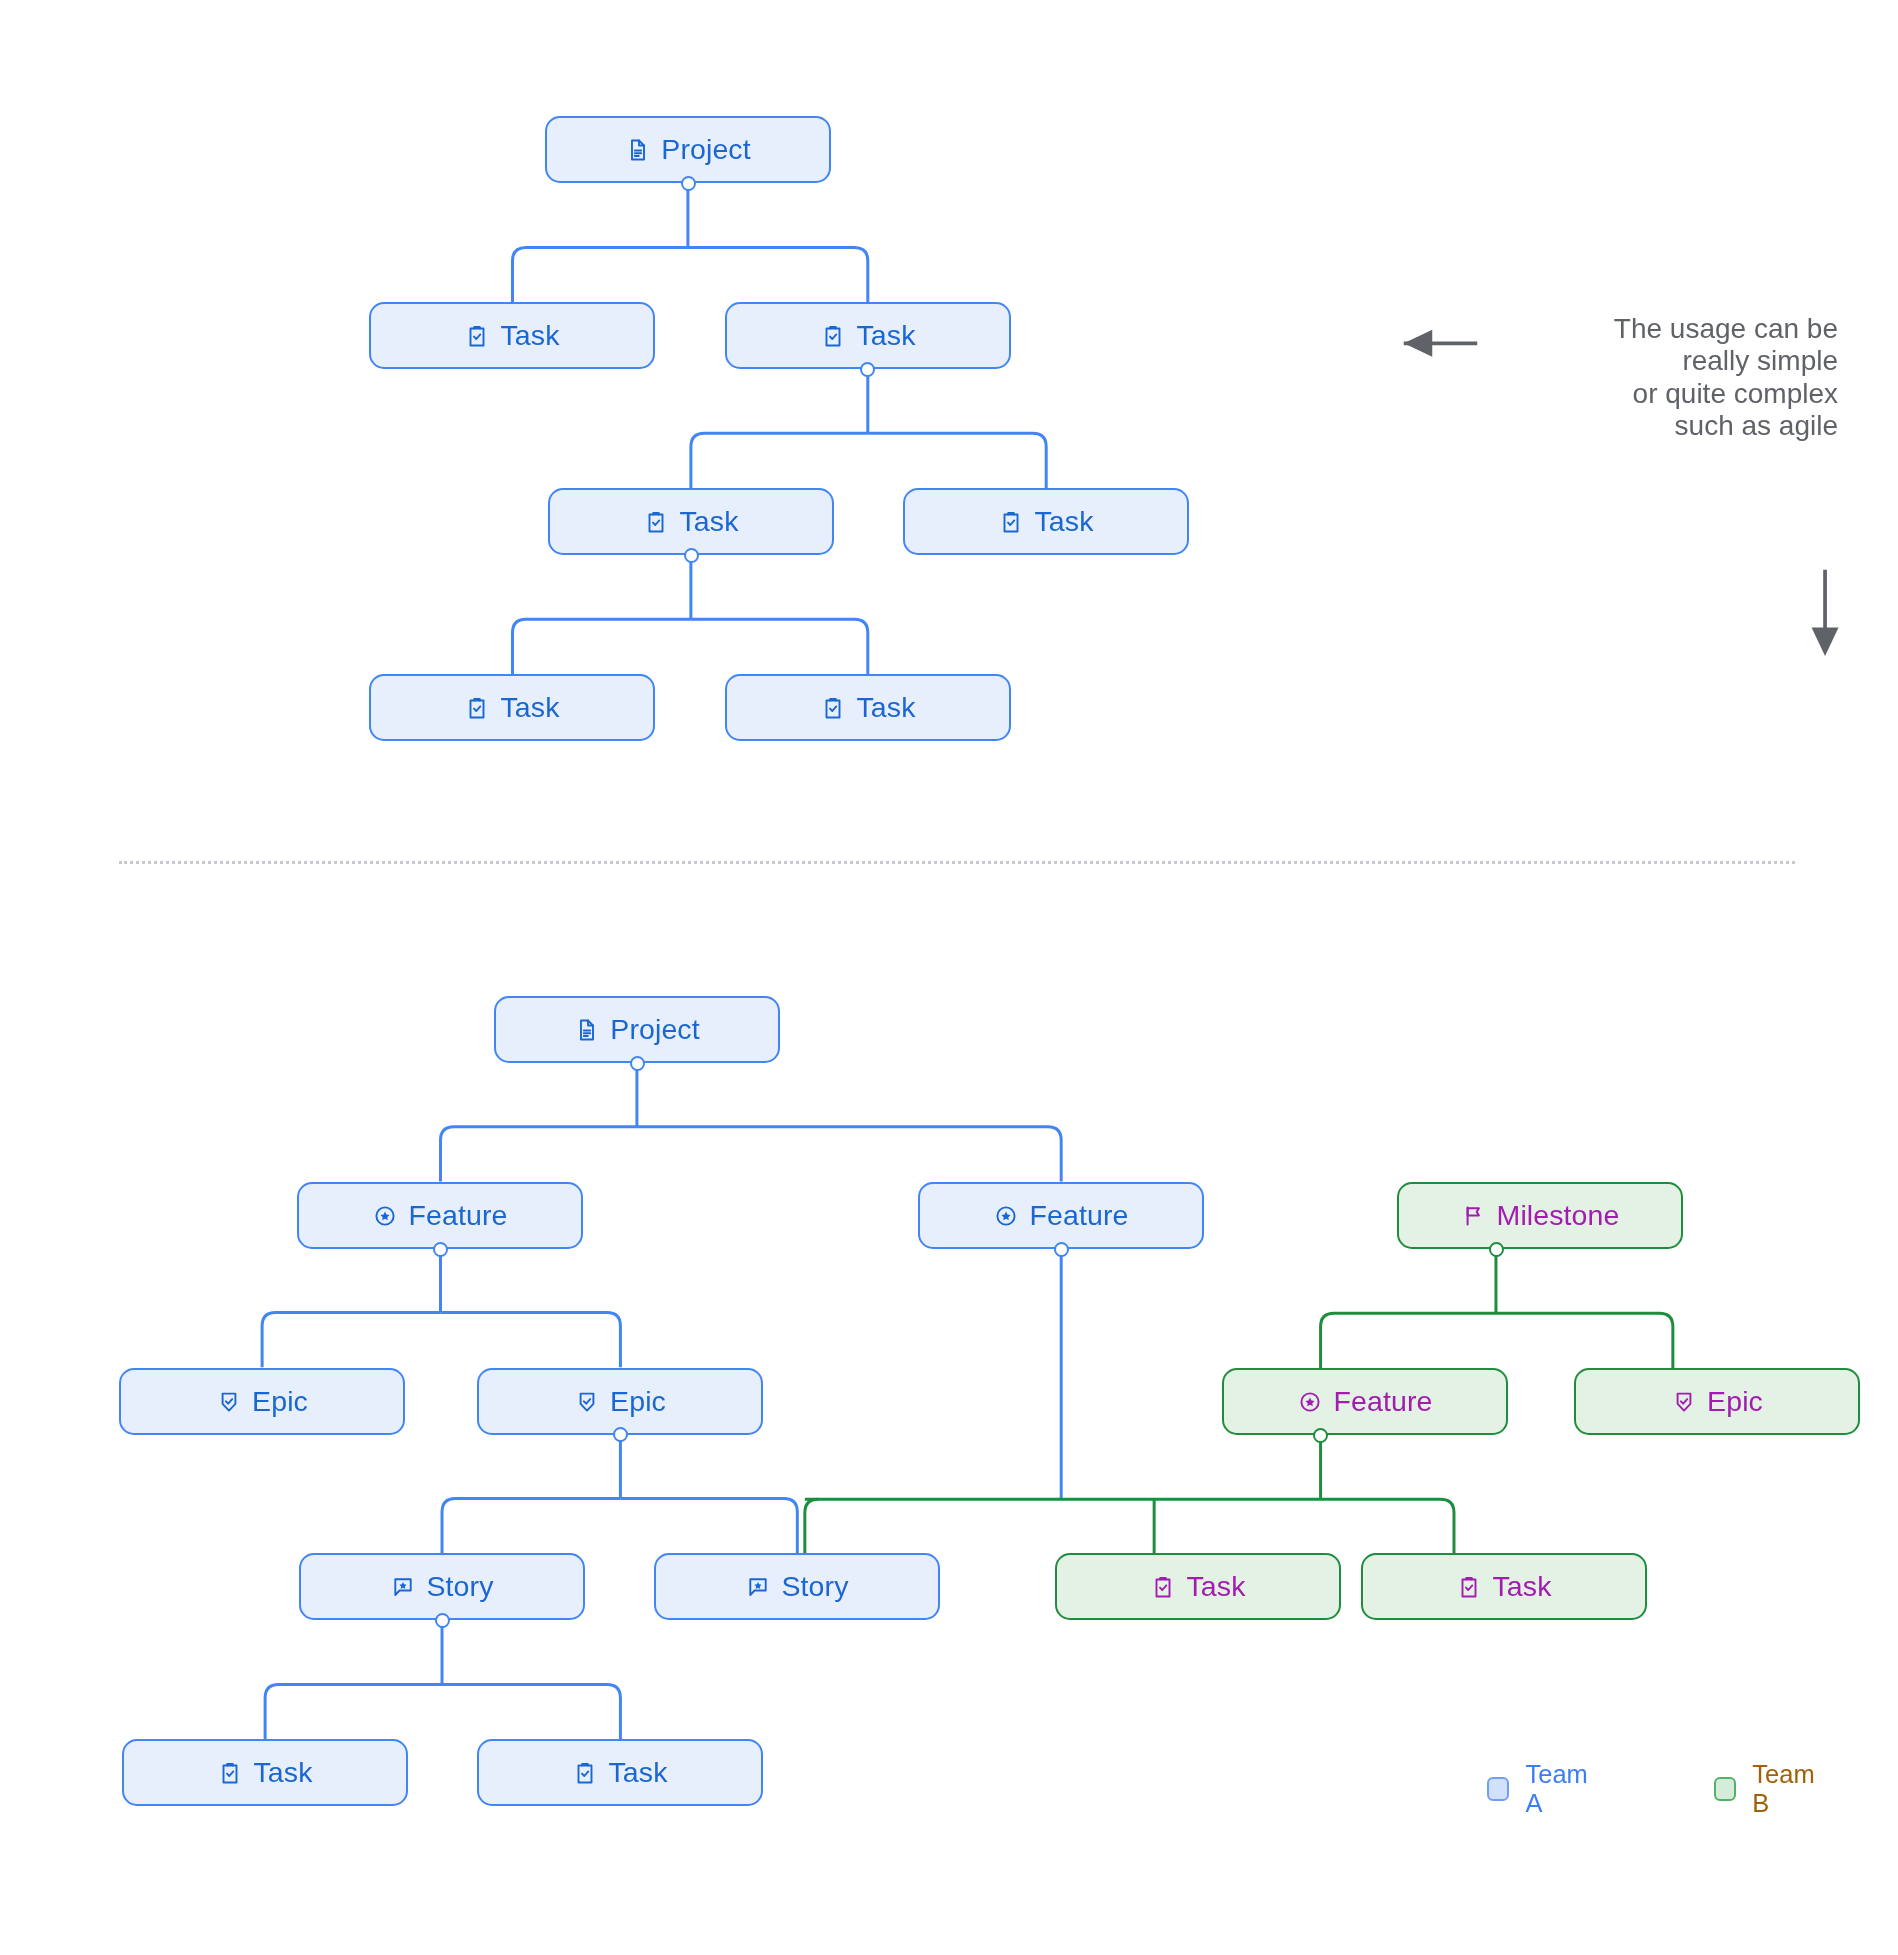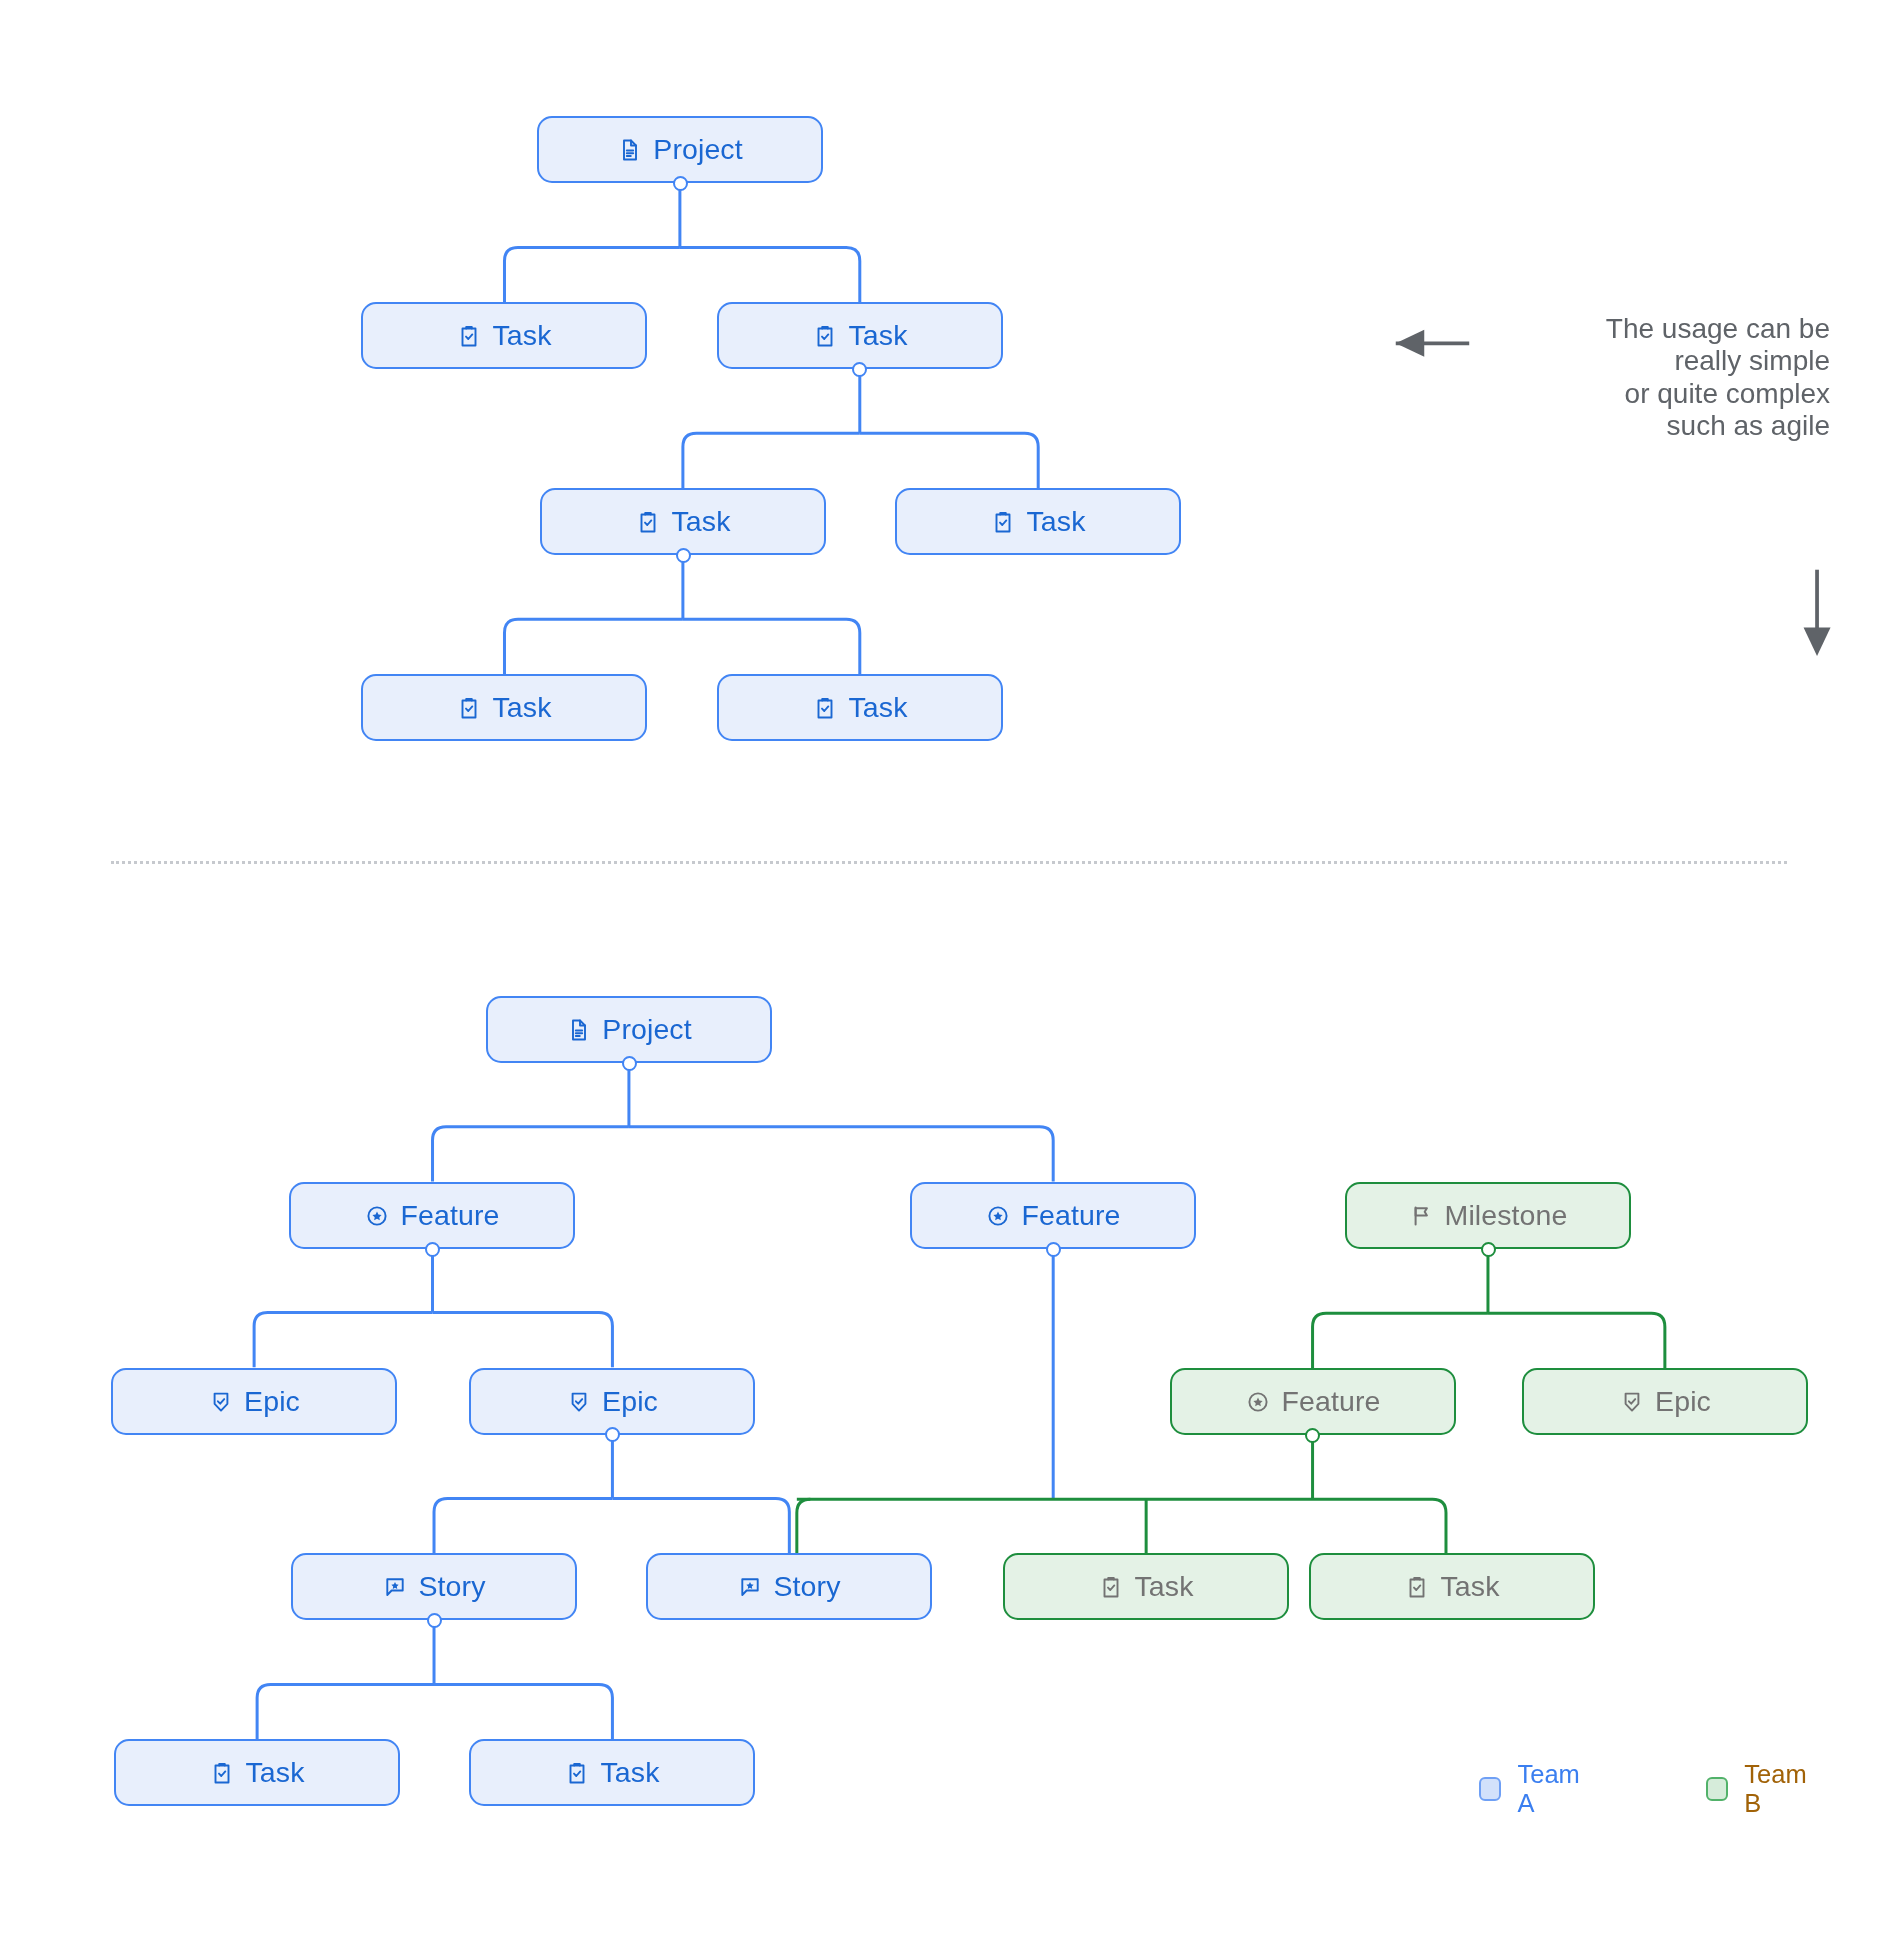--- a/index.html
+++ b/index.html
@@ -1,35 +1,35 @@
 <!DOCTYPE html>
 <html style="font-size:12px"><head>
 <meta charset="utf-8">
 <style>
   html,body{margin:0;padding:0;background:#ffffff;}
   body{width:1898px;height:1955px;font-family:"Liberation Sans",sans-serif;position:relative;overflow:hidden;}
-  #stage{position:absolute;left:0;top:0;width:1822px;height:1955px;}
+  #stage{position:absolute;left:8px;top:0;width:1822px;height:1955px;}
   #wires{position:absolute;left:0;top:0;width:1898px;height:1955px;pointer-events:none;}
 
   .node{
     position:absolute;
     box-sizing:border-box;
     border-radius:15px;
     display:flex;
     align-items:center;
     justify-content:center;
     gap:10.5px;
     font-size:28.5px;
     font-weight:500;
     letter-spacing:0.1px;
     white-space:nowrap;
     z-index:3;
   }
   .node.blue{background:#e8effc;border:2.2px solid #4285f4;color:#1a67d2;}
-  .node.green{background:#e4f2e6;border:2.2px solid #1e8e3e;color:#737373;}
+  .node.green{background:#e4f2e6;border:2.2px solid #1e8e3e;color:#a21caf;margin-left:44px;}
   .node .ic{display:inline-flex;align-items:center;justify-content:center;width:25.5px;height:25.5px;flex:0 0 auto;}
   .node .ic svg{display:block;}
   .node .lbl{line-height:1;}
 
   
   .port{
     position:absolute;
     width:15px;height:15px;
     border-radius:50%;
     background:#ffffff;

